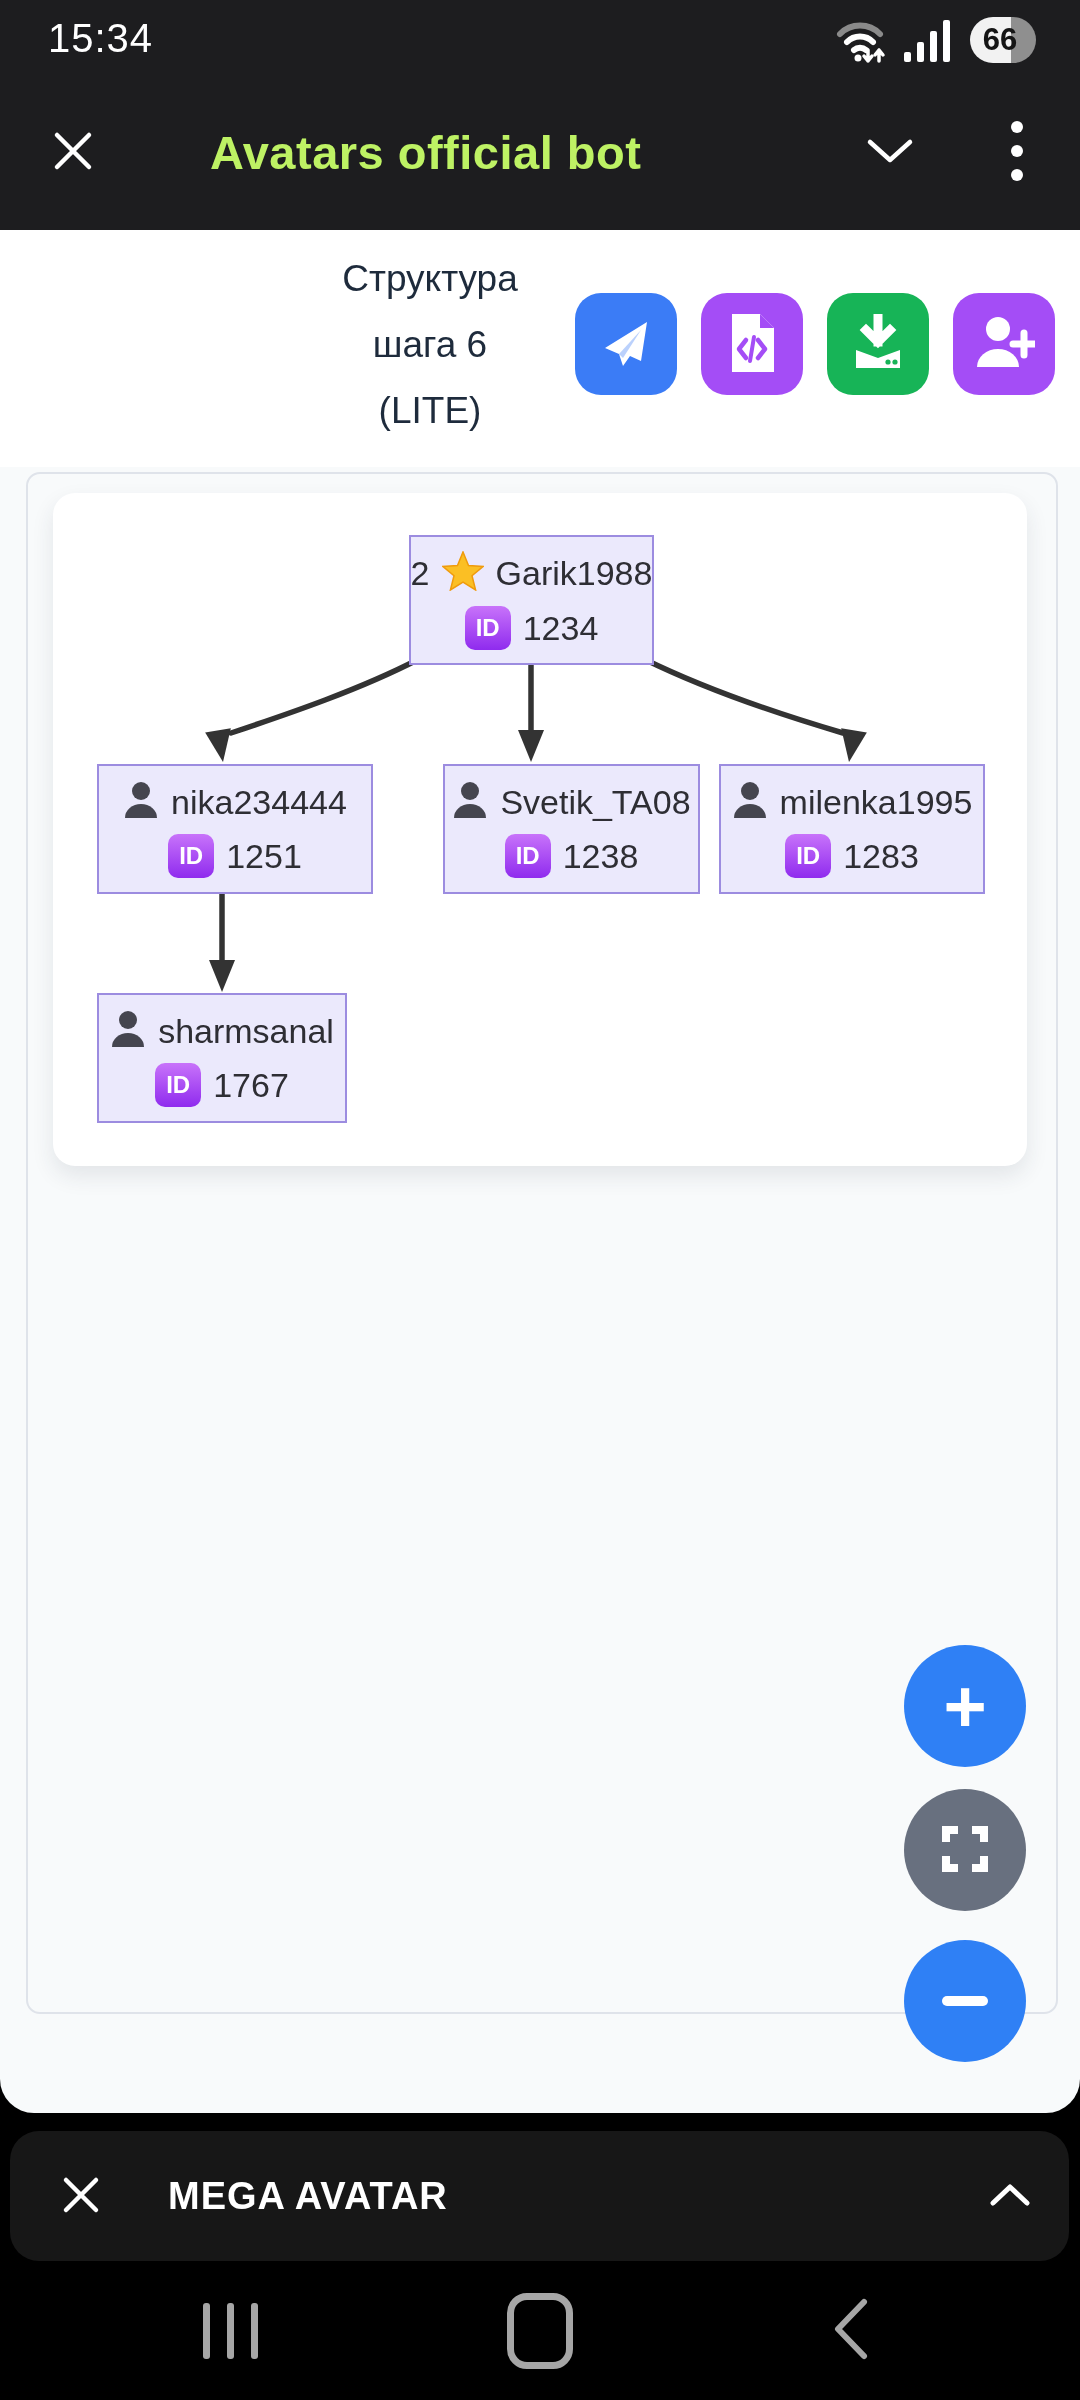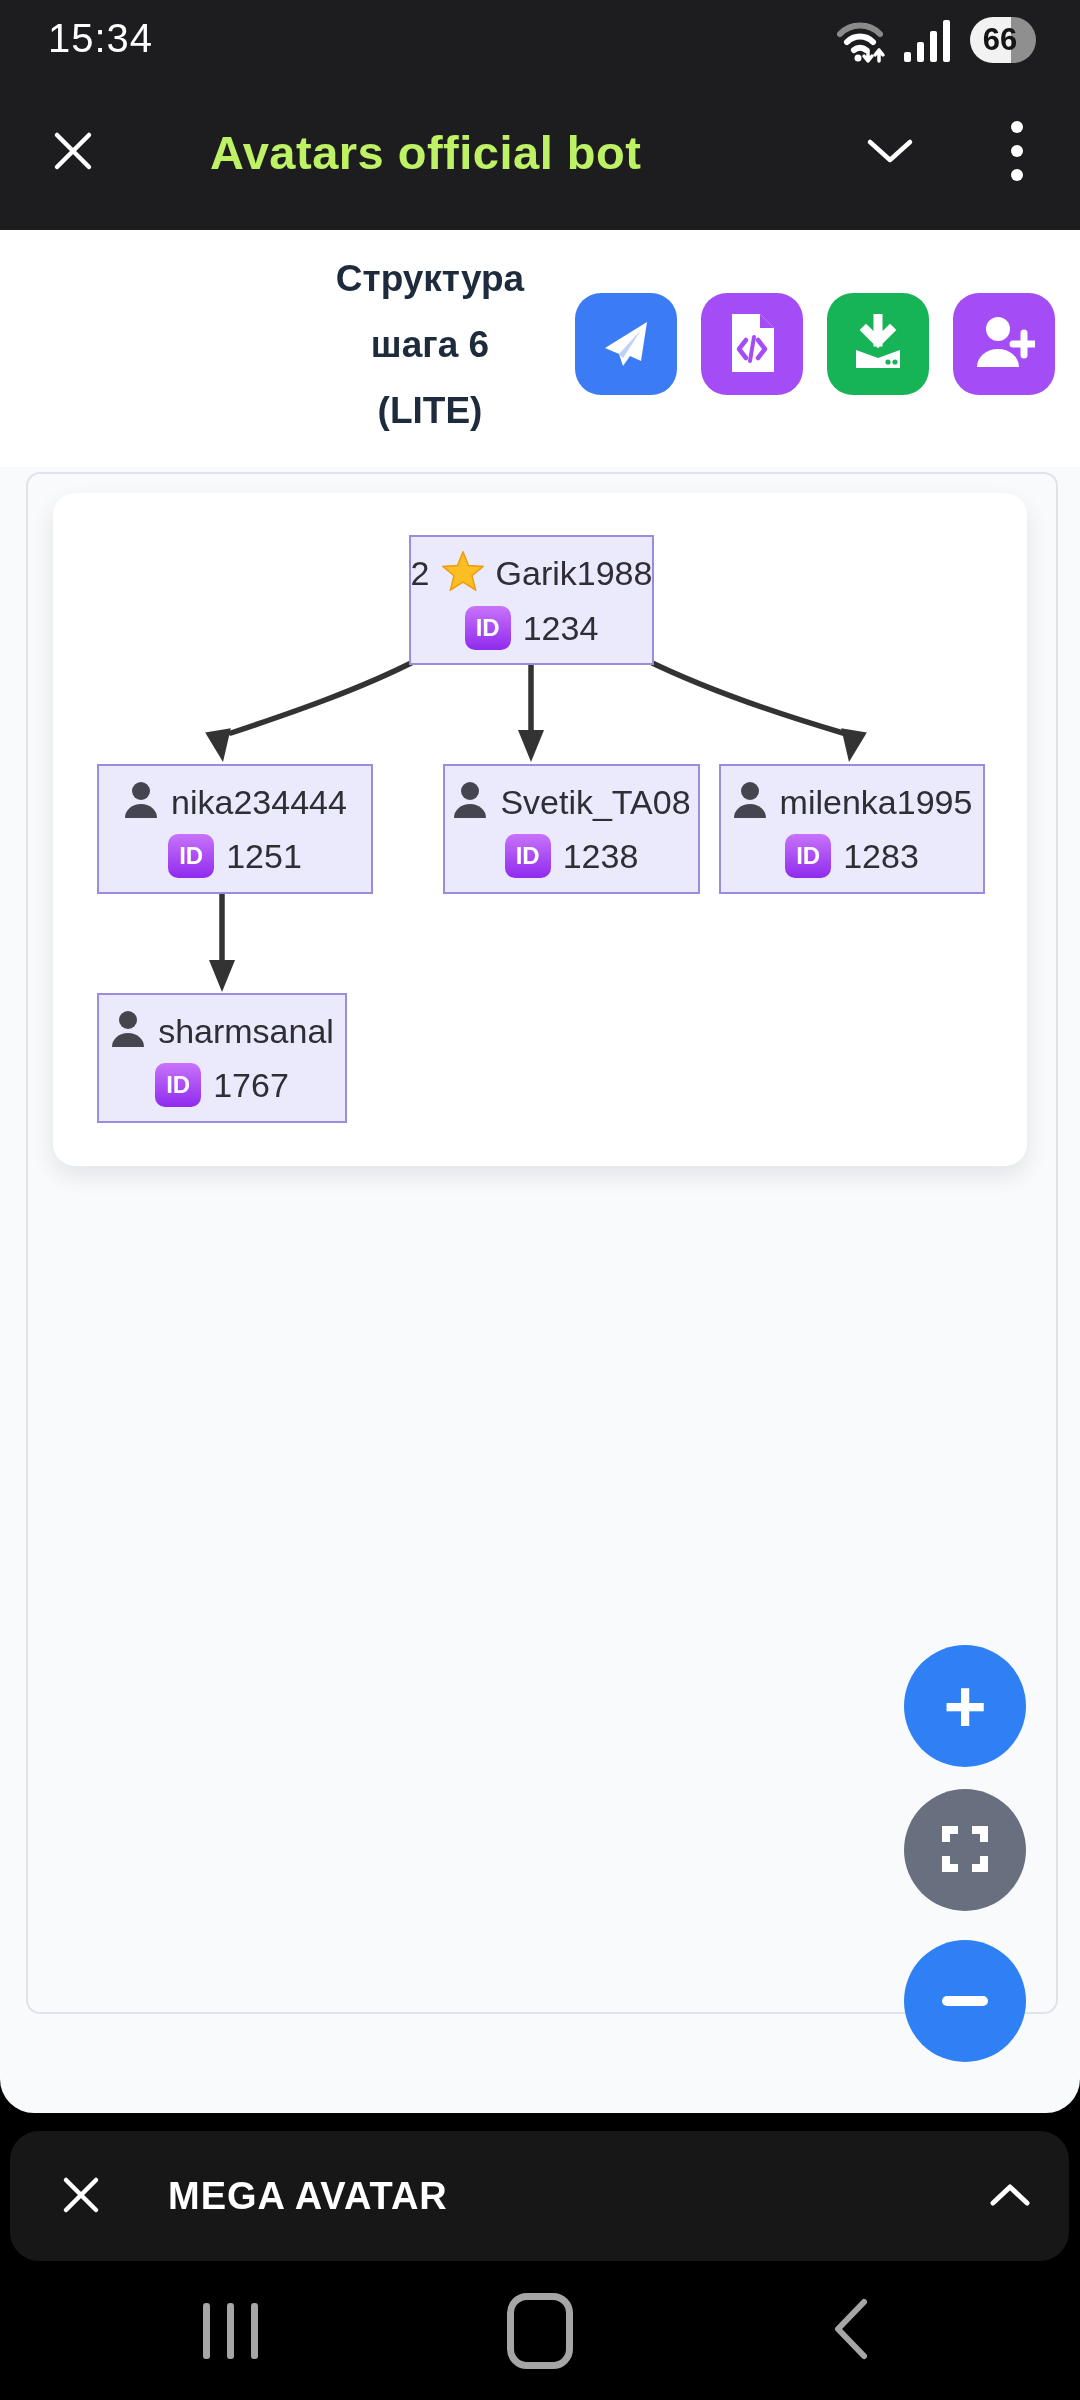--- a/index.html
+++ b/index.html
@@ -21,21 +21,21 @@
     color:#bef264;font-size:47px;font-weight:700;letter-spacing:.5px;margin-left:20px;}
   .iconbtn{position:absolute;top:50%;transform:translateY(-50%);display:flex;align-items:center;justify-content:center;
     width:70px;height:70px;cursor:pointer;background:none;border:none;padding:0;}
   
   .toolbar{position:absolute;left:0;top:230px;width:1080px;height:237px;background:#fff;
     border-bottom:2px solid #e4e6ea;}
   .back-btn{position:absolute;left:25px;top:65px;width:262px;height:102px;background:#6b7480;border:none;
     border-radius:18px;color:#fff;font-size:41px;display:flex;align-items:center;justify-content:center;gap:18px;
     font-family:"Liberation Sans",sans-serif;cursor:pointer;}
   .tb-title{position:absolute;left:310px;top:16px;width:240px;text-align:center;
-    font-size:37px;font-weight:700;color:#1e2b3c;line-height:66px;}
+    font-size:37px;font-weight:400;color:#1e2b3c;line-height:66px;}
   .actionbtn{position:absolute;top:63px;width:102px;height:102px;border:none;border-radius:26px;
     display:flex;align-items:center;justify-content:center;cursor:pointer;padding:0;}
   .abtn-send{left:575px;background:#3b7cf6;}
   .abtn-code{left:701px;background:#a44df6;}
   .abtn-download{left:827px;background:#17b457;}
   .abtn-adduser{left:953px;background:#a44df6;}
   
   .content{position:absolute;left:0;top:467px;width:1080px;height:1646px;background:#f8fafb;
     border-radius:0 0 34px 34px;overflow:hidden;}
   .panel{position:absolute;left:26px;top:5px;width:1028px;height:1538px;

